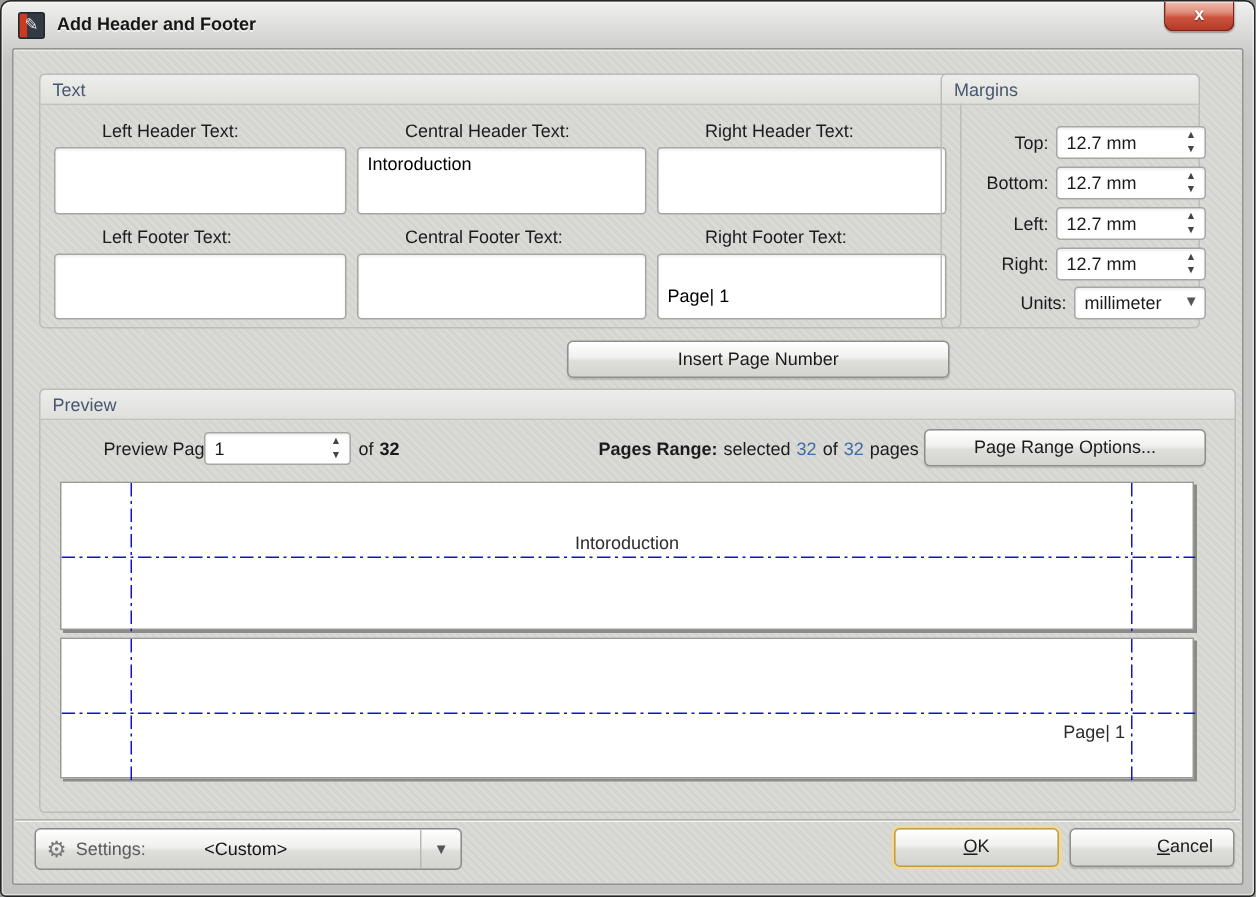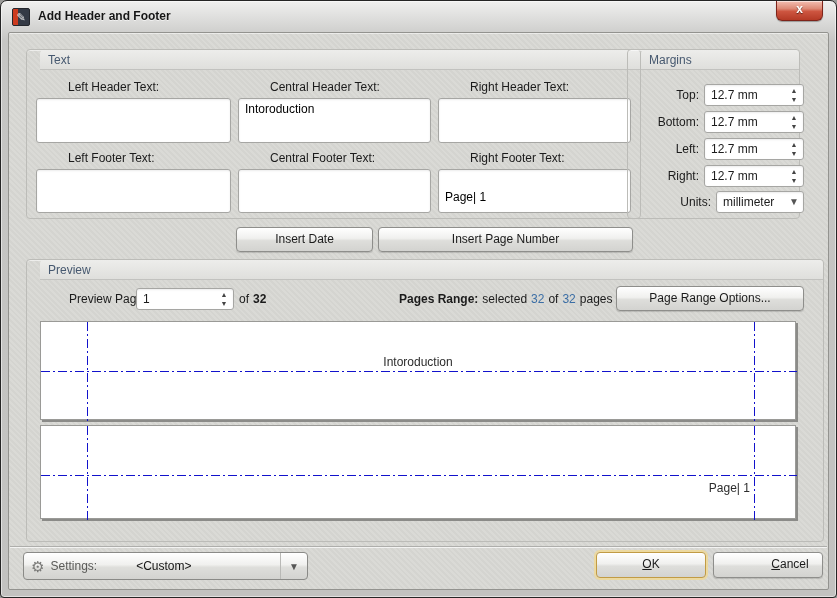--- a/index.html
+++ b/index.html
@@ -34,21 +34,21 @@
     position:absolute; left:7px; right:7px; top:31px; bottom:7px;
     background:#d8d8d4; border:1px solid #93938f; border-radius:2px;
     background-image:repeating-linear-gradient(45deg, rgba(255,255,255,.05) 0 2px, rgba(0,0,0,.02) 2px 4px);
     box-shadow:inset 0 1px 0 rgba(255,255,255,.5);
   }
   
   .group { position:absolute; border:1px solid #bcbcb8; border-radius:4px;
            box-shadow:inset 0 1px 0 rgba(255,255,255,.55); }
   .group-head { position:absolute; left:0; right:0; top:0; height:20px;
            background:linear-gradient(#ededeb,#dfdfdc); border-bottom:1px solid #c2c2bf;
-           border-radius:4px 4px 0 0;margin-left:13px; }
+           border-radius:4px 4px 0 0; }
   .group-label { position:absolute; left:8px; top:3px; color:#46586f; }
   #groupText    { left:25px;  top:48px;  width:615px; height:170px; }
   #groupMargins { left:626px; top:48px;  width:173px; height:170px; }
   #groupPreview { left:25px;  top:258px; width:798px; height:283px; }
   
   .tf-label { position:absolute; height:14px;margin-left:32px; }
   .tf-label.c0 { left:35px; }  .tf-label.c1 { left:237px; } .tf-label.c2 { left:437px; }
   .tf-label.r0 { top:79px; }   .tf-label.r1 { top:150px; }
   .tf { position:absolute; resize:none; border:1px solid #a6a6a3; border-radius:3px;
         background:#fff; font:12px "Liberation Sans", sans-serif; padding:3px 6px;
@@ -192,23 +192,20 @@
     </div>
   </div>
   <div class="m-row" id="mRowU">
     <span class="m-label wide">Units:</span>
     <div class="combo">
       <span class="combo-value">millimeter</span>
       <i class="combo-arrow">▼</i>
     </div>
   </div>
 
-  <div class="push-btn" id="btnDate">
-      <span>Insert Date</span>
-    </div>
   <div class="push-btn" id="btnPageNo">
       <span>Insert Page Number</span>
     </div>
 
   <div class="group" id="groupPreview">
     <div class="group-head">
       <span class="group-label">Preview</span>
     </div>
   </div>
   <div id="previewPageLabel">Preview Page</div>

